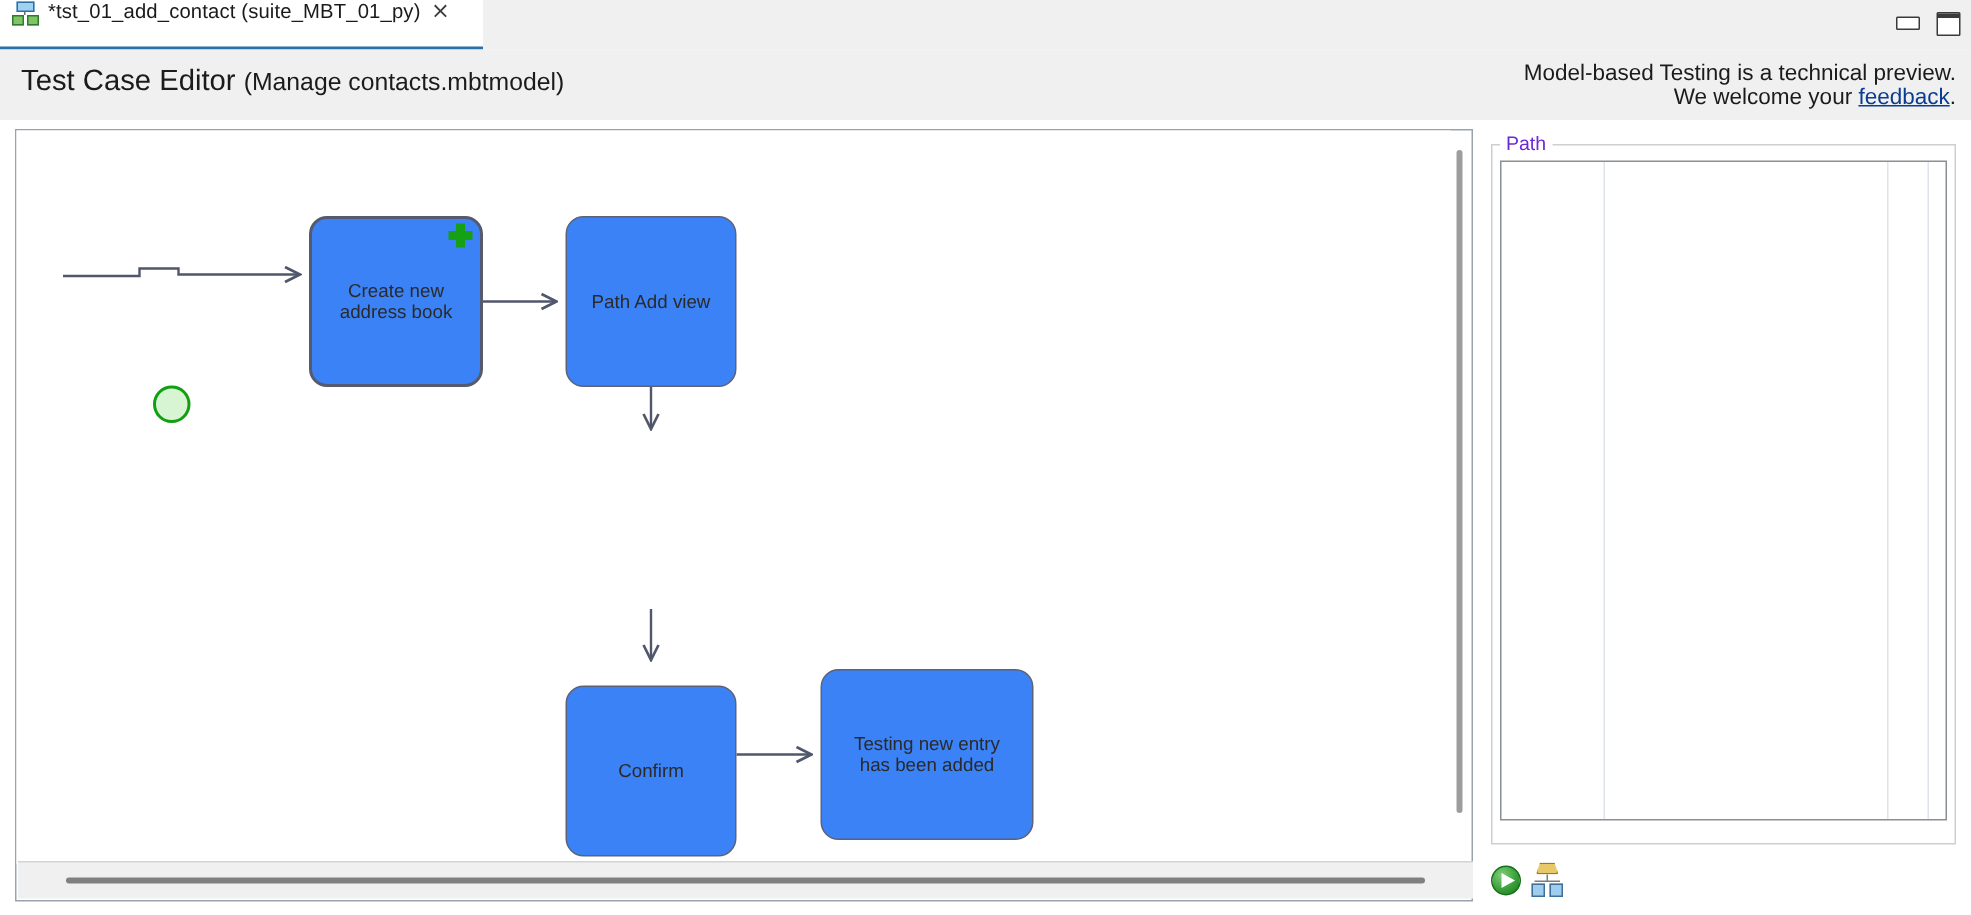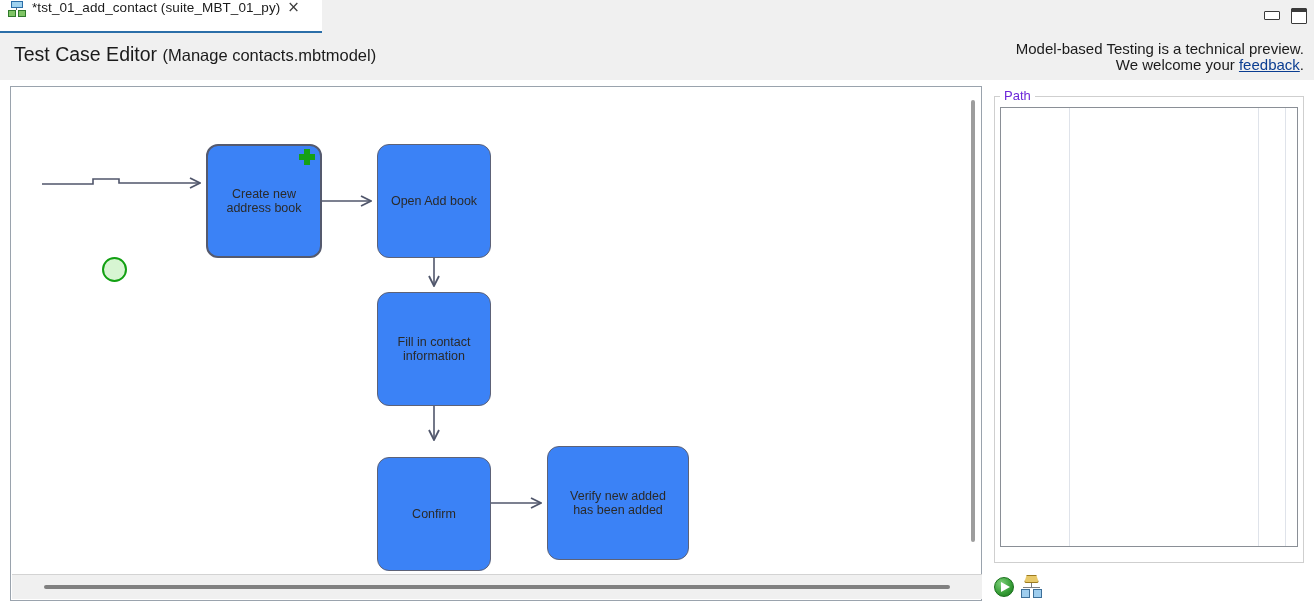--- a/index.html
+++ b/index.html
@@ -409,34 +409,30 @@
 
     <div id="start-node"></div>
 
     <div class="node selected" style="left:195px; top:57px; width:116px; height:114px;">
       <span class="label">Create new
 address book</span>
       <span class="plus-badge"></span>
     </div>
 
     <div class="node" style="left:366px; top:57px; width:114px; height:114px;">
-      <span class="label">Open Add book</span>
+      <span class="label">Path Add view</span>
     </div>
 
-    <div class="node" style="left:366px; top:205px; width:114px; height:114px;">
-      <span class="label">Fill in contact
-information</span>
-    </div>
 
     <div class="node" style="left:366px; top:359px; width:114px; height:114px;margin-top:11px;">
       <span class="label">Confirm</span>
     </div>
 
     <div class="node" style="left:536px; top:359px; width:142px; height:114px;">
-      <span class="label">Verify new added
+      <span class="label">Testing new entry
 has been added</span>
     </div>
 
   </div>
 
   <div id="ed-vscroll">
     <div class="thumb"></div>
   </div>
   <div id="ed-hscroll">
     <div class="thumb"></div>

